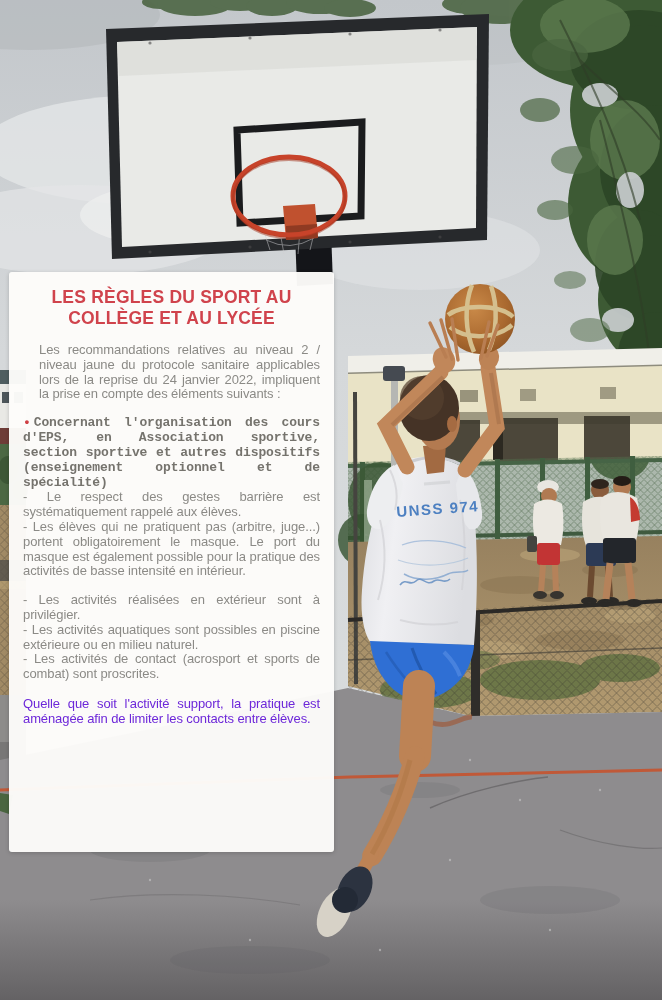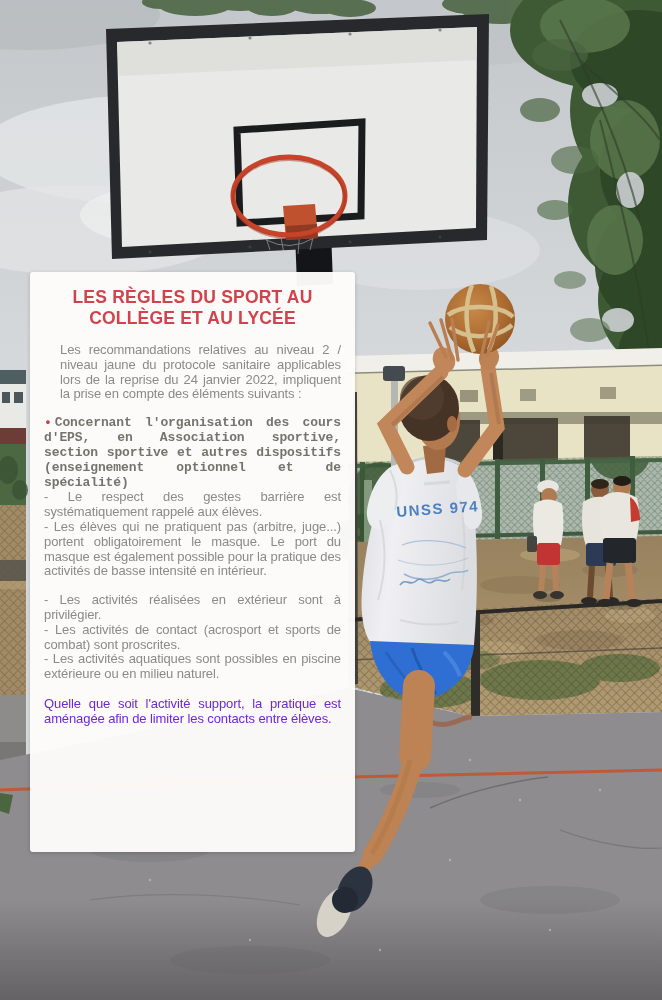--- a/index.html
+++ b/index.html
@@ -1,19 +1,19 @@
 <!DOCTYPE html>
 <html><head>
 <meta charset="utf-8">
 <style>
   html,body{margin:0;padding:0;background:#222;}
   .page{position:relative;width:662px;height:1000px;overflow:hidden;background:#cdd1d4;}
   .scene{position:absolute;left:0;top:0;width:662px;height:1000px;display:block;}
   .card{
-    position:absolute;left:30px;top:272px;width:325px;height:580px;box-sizing:border-box;
+    position:absolute;left:9px;top:272px;width:325px;height:580px;box-sizing:border-box;
     background:rgba(253,252,250,0.97);border-radius:3px;
     padding:15px 14px 8px 14px;overflow:hidden;
     font-family:"Liberation Sans",sans-serif;font-size:13px;line-height:1.14;
     color:#8b8a86;text-align:justify;letter-spacing:-0.1px;
     box-shadow:0 1px 4px rgba(0,0,0,0.18);
   }
   .card .title{margin:0 4px;text-align:center;color:#d0434c;font-weight:bold;
     font-size:17.5px;line-height:1.2;letter-spacing:0.2px;}
   .card .title span{display:block;}
   .intro{margin:14px 0 0 16px;}
@@ -389,19 +389,19 @@
     <p class="intro">Les recommandations relatives au niveau 2 / niveau jaune du protocole sanitaire applicables lors de la reprise du 24 janvier 2022, impliquent la prise en compte des éléments suivants :</p>
 
     <div class="sec">
       <p class="heading"><span class="bullet">•</span><span>Concernant l'organisation des cours d'EPS, en Association sportive, section sportive et autres dispositifs (enseignement optionnel et de spécialité)</span></p>
       <p class="item">- Le respect des gestes barrière est systématiquement rappelé aux élèves.</p>
       <p class="item">- Les élèves qui ne pratiquent pas (arbitre, juge...) portent obligatoirement le masque. Le port du masque est également possible pour la pratique des activités de basse intensité en intérieur.</p>
     </div>
 
     <div class="sec">
       <p class="item">- Les activités réalisées en extérieur sont à privilégier.</p>
+      <p class="item">- Les activités aquatiques sont possibles en piscine extérieure ou en milieu naturel.</p>
       <p class="item">- Les activités de contact (acrosport et sports de combat) sont proscrites.</p>
-      <p class="item">- Les activités aquatiques sont possibles en piscine extérieure ou en milieu naturel.</p>
     </div>
 
     <p class="closing">Quelle que soit l'activité support, la pratique est aménagée afin de limiter les contacts entre élèves.</p>
   </div>
 </div>
 
 </body></html>

